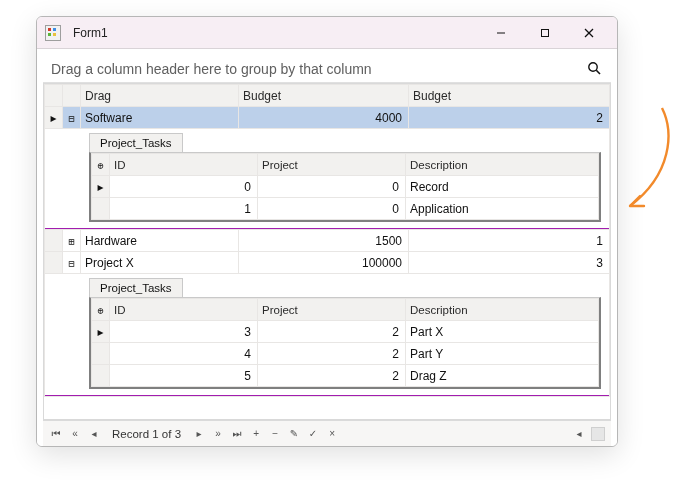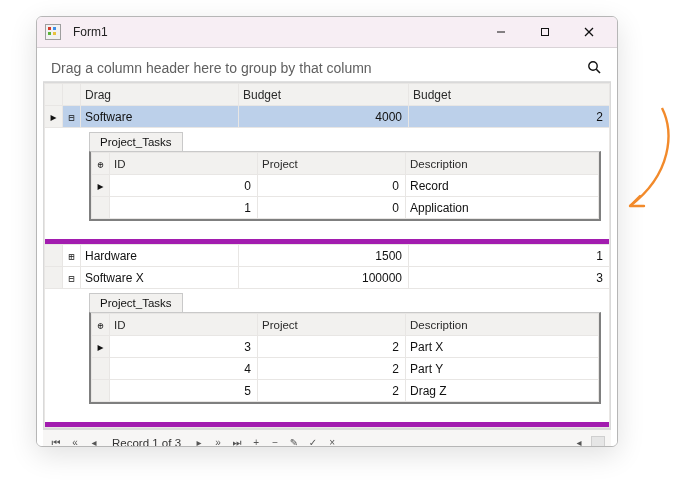--- a/index.html
+++ b/index.html
@@ -38,21 +38,21 @@
   table { border-collapse:collapse; width:100%; table-layout:fixed; }
   th, td { border:1px solid #e8e6e4; height:22px; padding:0 4px; vertical-align:middle; }
   th { background:#f2f1ef; font-weight:normal; text-align:left; color:#2a2a2a; }
   .ind { width:18px; background:#f2f1ef; text-align:center; padding:0; }
   .exp { width:18px; text-align:center; cursor:pointer; padding:0; }
   .num { text-align:right; padding-right:6px; }
   .sel td { background:#bcd0ea; }
   .sel td.ind { background:#f2f1ef; }
   .rowmark { color:#111; }
   .glyph { font-family:Consolas, monospace; font-size:10px; color:#111; }
-  .childwrap { padding:4px 8px 18px 44px; border-bottom:5px solid #a21caf; }
+  .childwrap { padding:4px 8px 6px 44px; border-bottom:1px solid #a21caf; }
   .tabhdr { display:flex; }
   .tab { border:1px solid #c9c9c9; border-bottom:none; background:#f2f1ef; padding:3px 10px; font-size:11.5px; }
   .childbox { border:2px solid #7f7f7f; border-top:1px solid #c9c9c9; background:#fff; }
   .childbox table th { font-size:11.5px; }
   .childbox .ind { width:18px; }
   .childbox .ccol0 { width:18px; }
   .childbox .ccol1 { width:148px; }
   .childbox .ccol2 { width:148px; }
   .childbox .ccol3 { }
 
@@ -176,21 +176,21 @@
             <tr>
               <td class="ind"><span class="rowmark"></span></td>
               <td class="exp"><span class="glyph">⊞</span></td>
               <td>Hardware</td>
               <td class="num">1500</td>
               <td class="num">1</td>
             </tr>
             <tr>
               <td class="ind"><span class="rowmark"></span></td>
               <td class="exp"><span class="glyph">⊟</span></td>
-              <td>Software X</td>
+              <td>Project X</td>
               <td class="num">100000</td>
               <td class="num">3</td>
             </tr>
             <tr>
               <td colspan="5" style="padding: 0px;">
                 <div class="childwrap">
                   <div class="tabhdr">
                     <div class="tab">Project_Tasks</div>
                   </div>
                   <div class="childbox">

